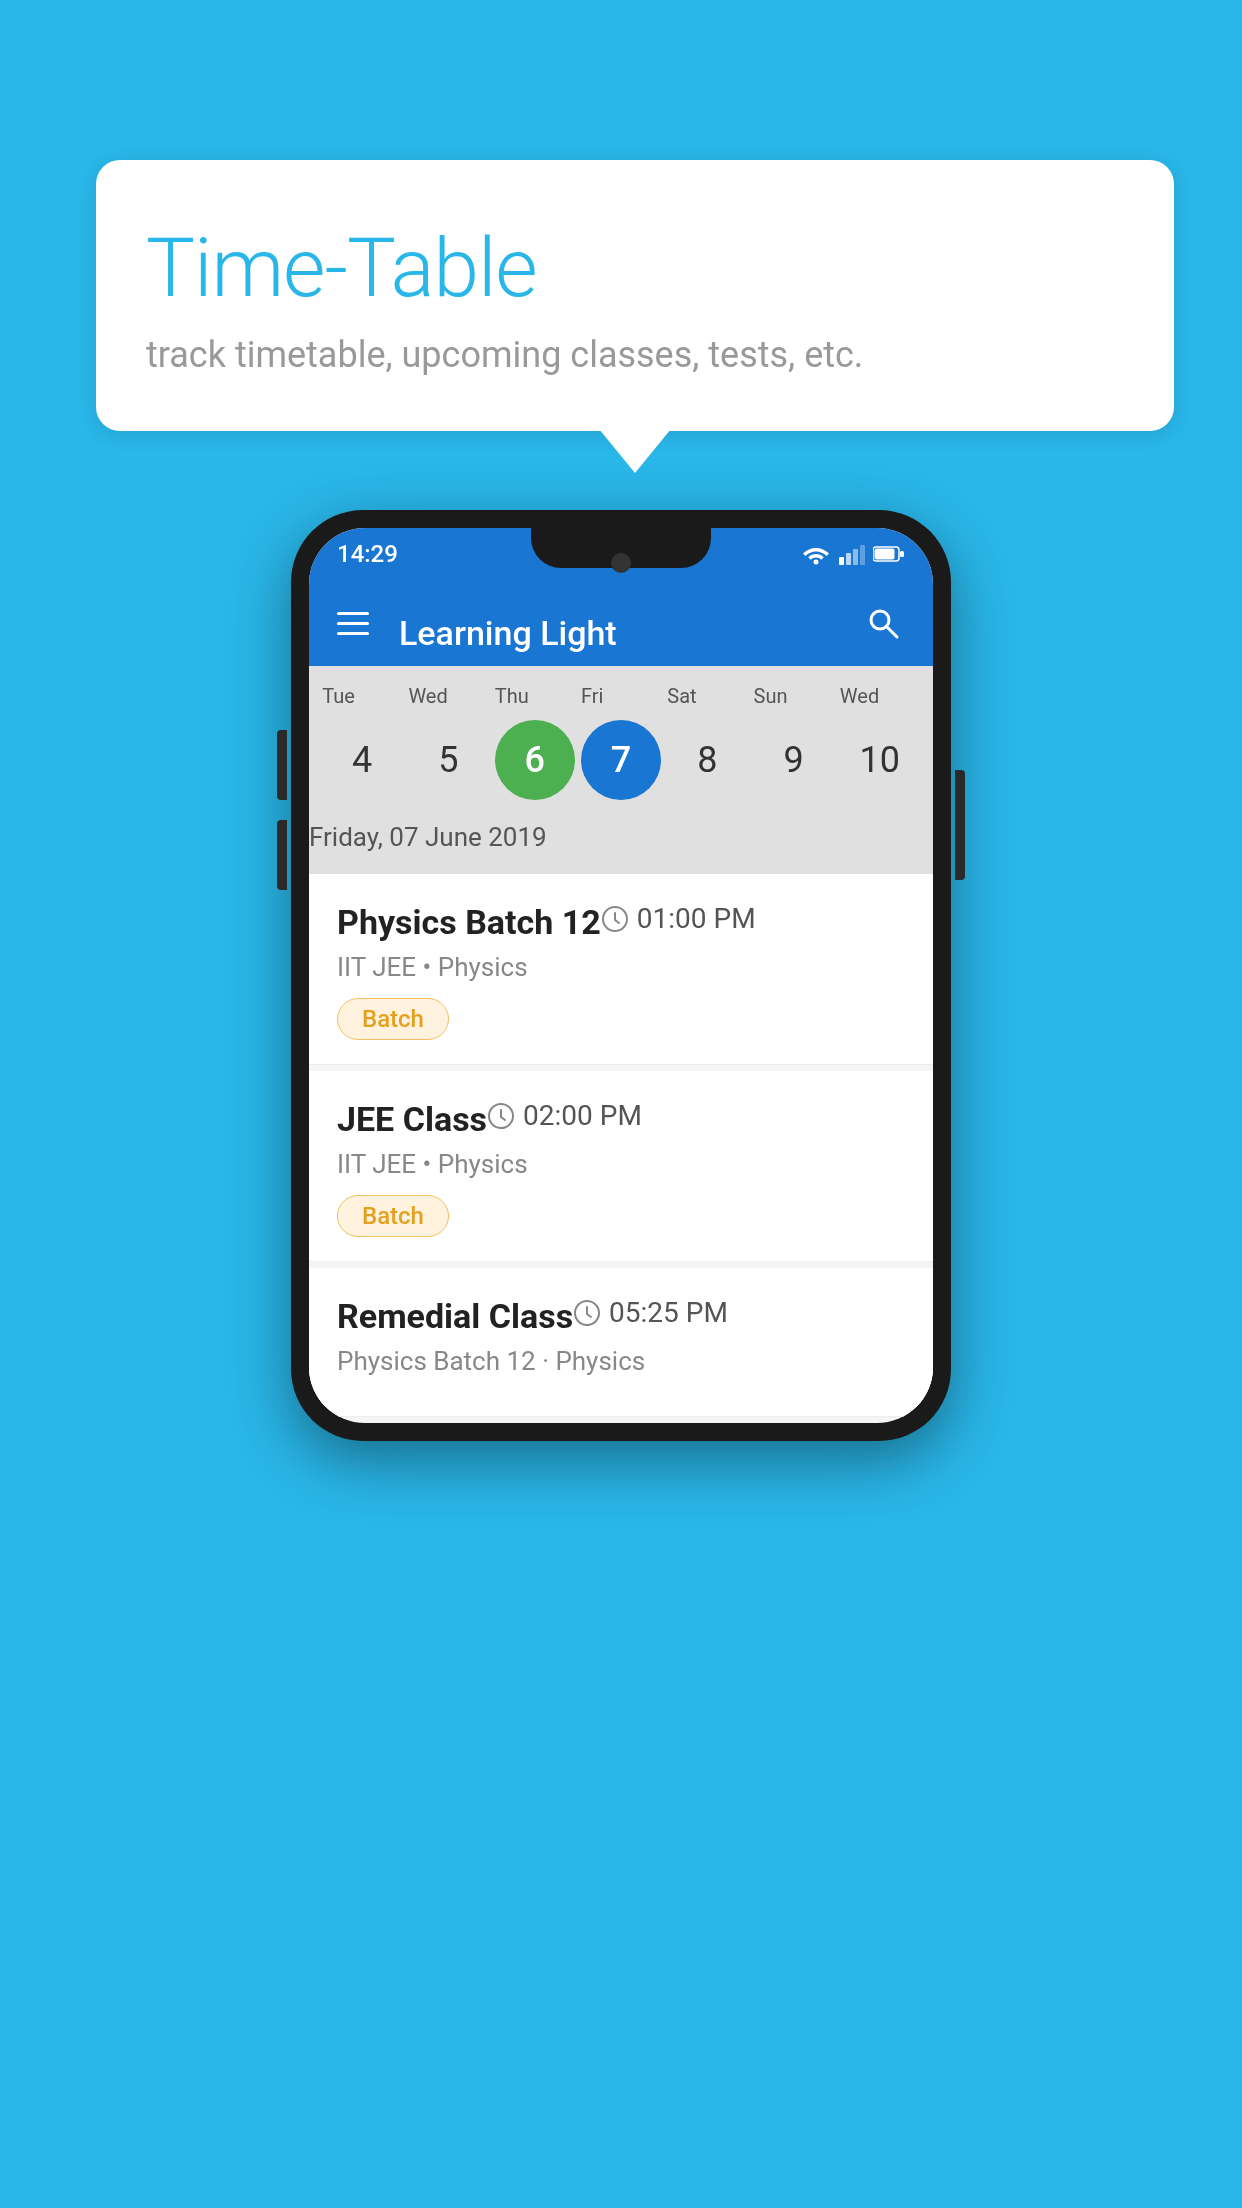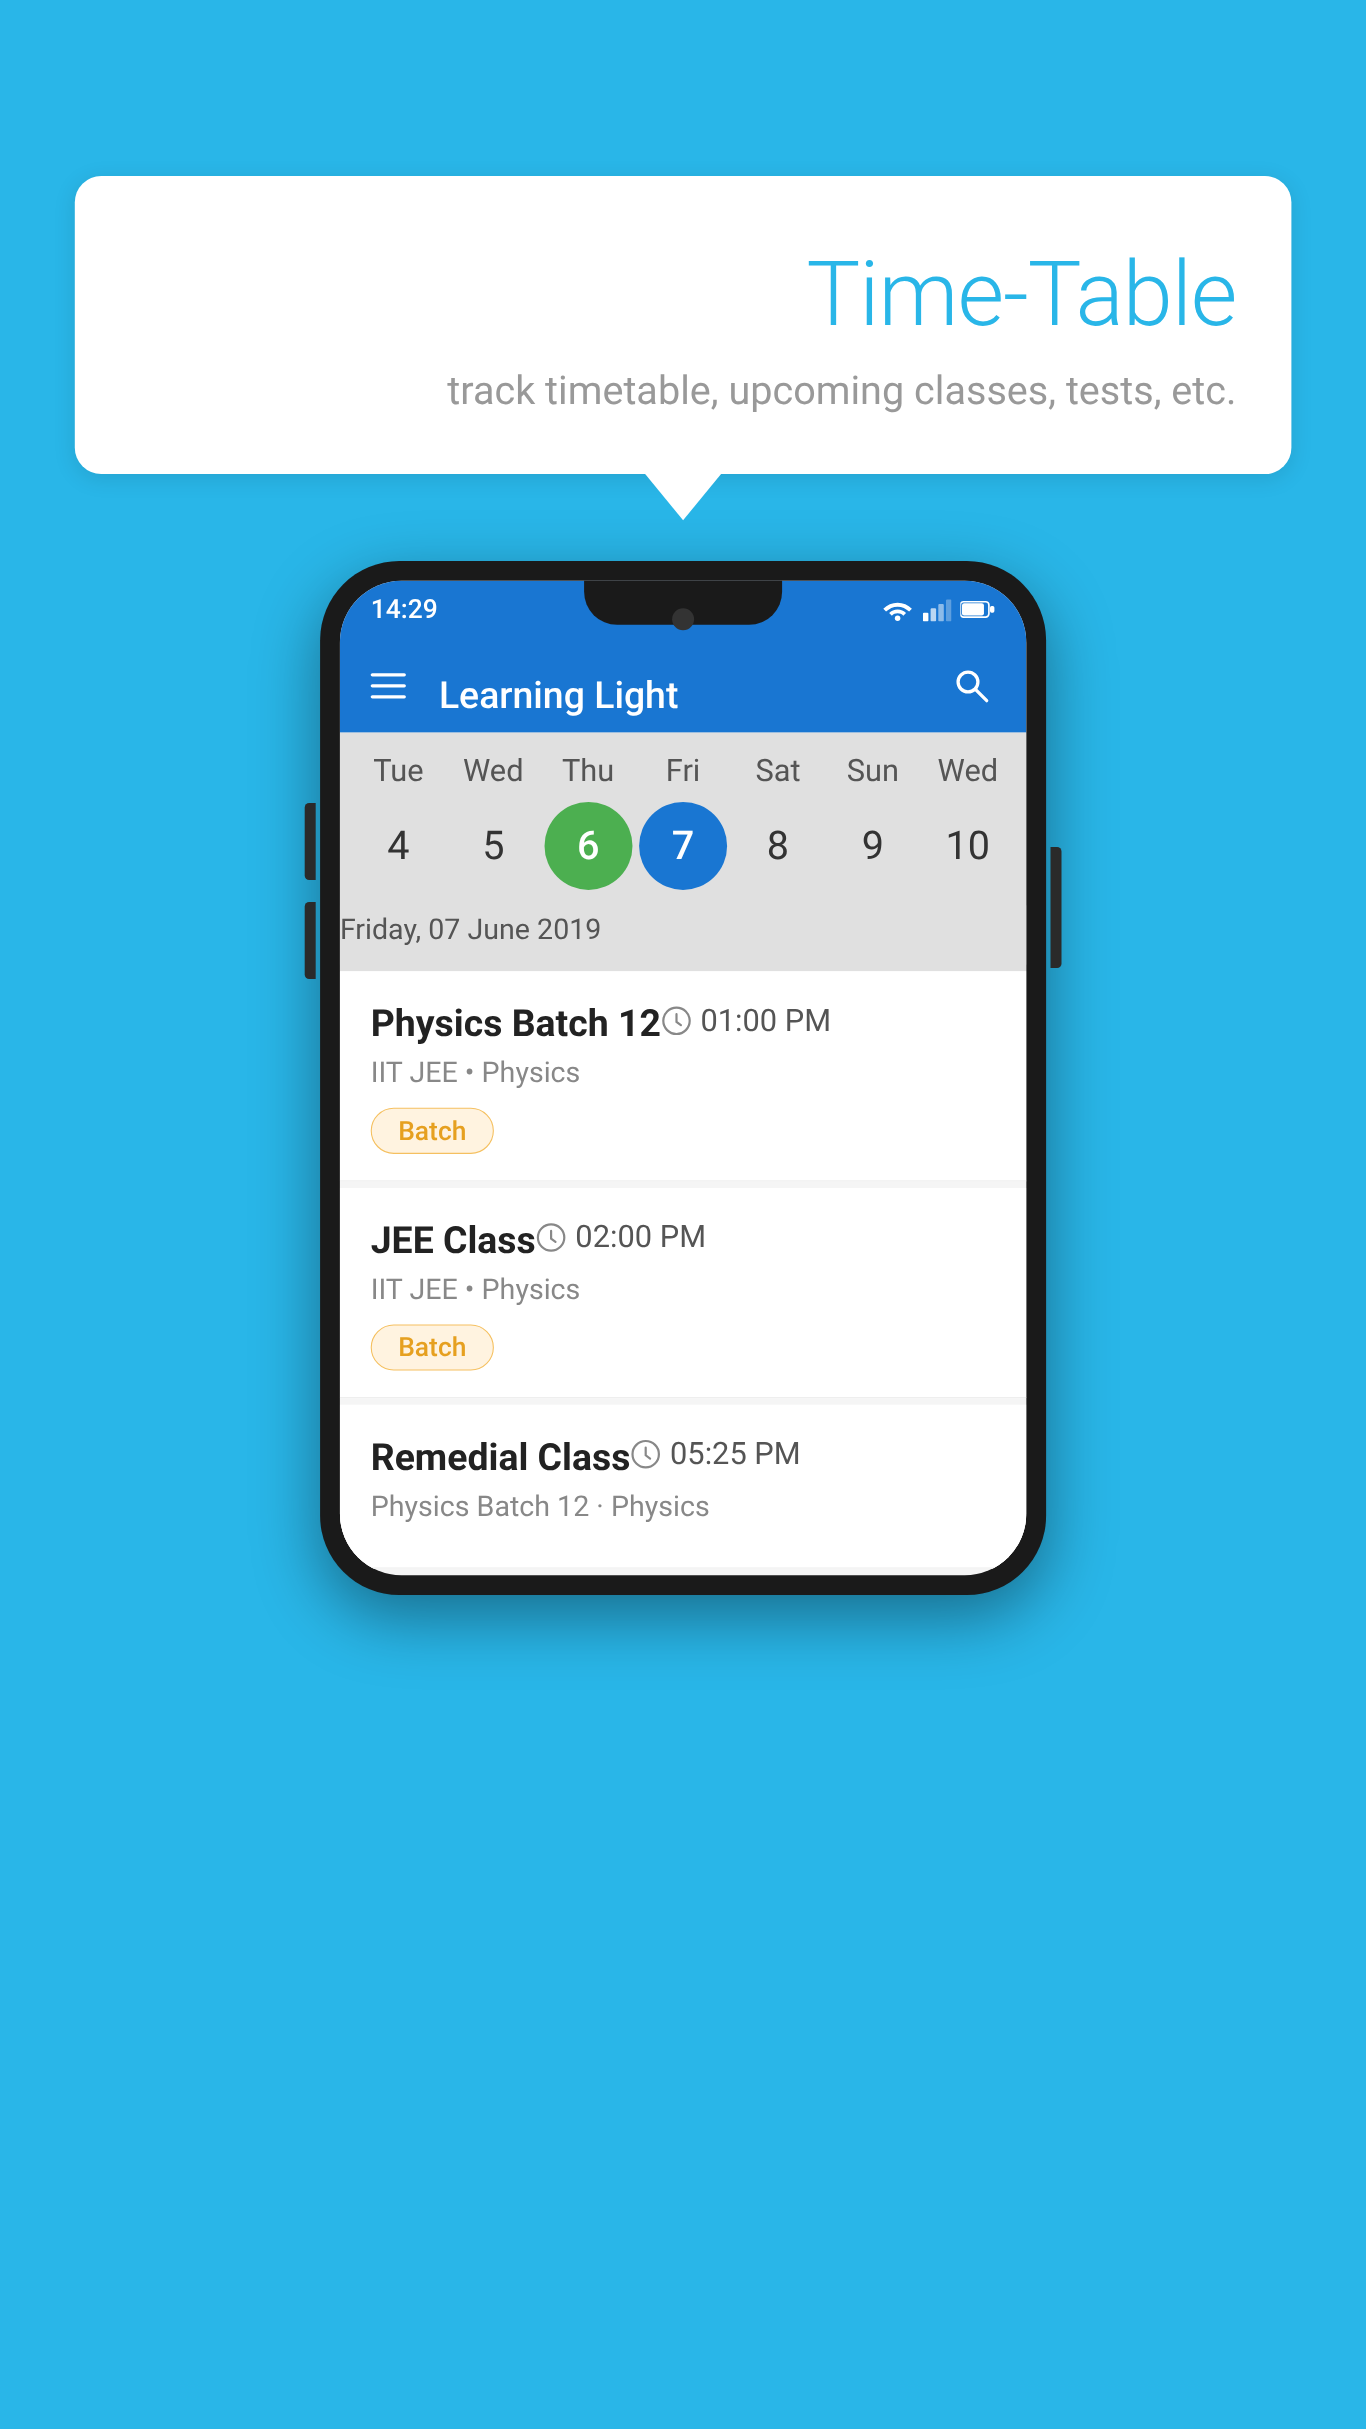--- a/index.html
+++ b/index.html
@@ -19,23 +19,24 @@
       position: absolute;
       top: 160px;
       left: 68px;
       right: 68px;
     }
 
     .speech-bubble {
       background: #fff;
       border-radius: 24px;
       padding: 60px 50px 55px;
-      text-align: right;
+      text-align: left;
       box-shadow: 0 4px 20px rgba(0,0,0,0.1);
       position: relative;
+      margin-left: 28px;
     }
 
     .speech-bubble::after {
       content: '';
       position: absolute;
       bottom: -42px;
       left: 50%;
       transform: translateX(-50%);
       width: 0;
       height: 0;
@@ -178,24 +179,23 @@
     }
 
     .day-headers {
       display: flex;
       justify-content: space-around;
       padding: 0 10px;
       margin-bottom: 12px;
     }
 
     .day-label {
-      font-size: 28px;
+      font-size: 20px;
       color: #555;
       width: 80px;
-      text-align: center;
     }
 
     .day-numbers {
       display: flex;
       justify-content: space-around;
       padding: 0 10px;
       margin-bottom: 14px;
     }
 
     .day-num {

